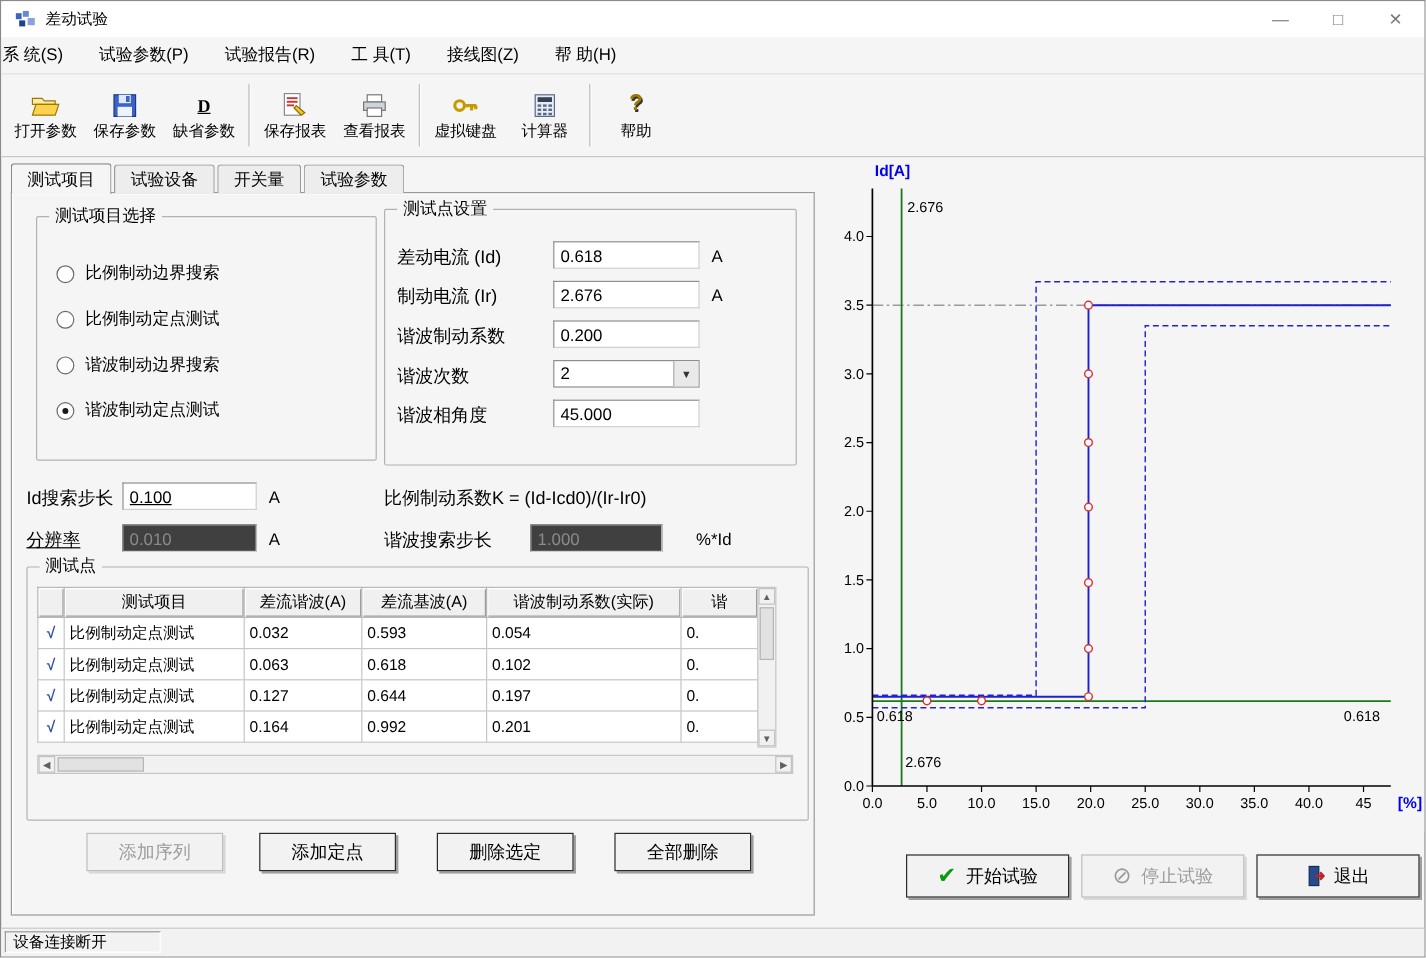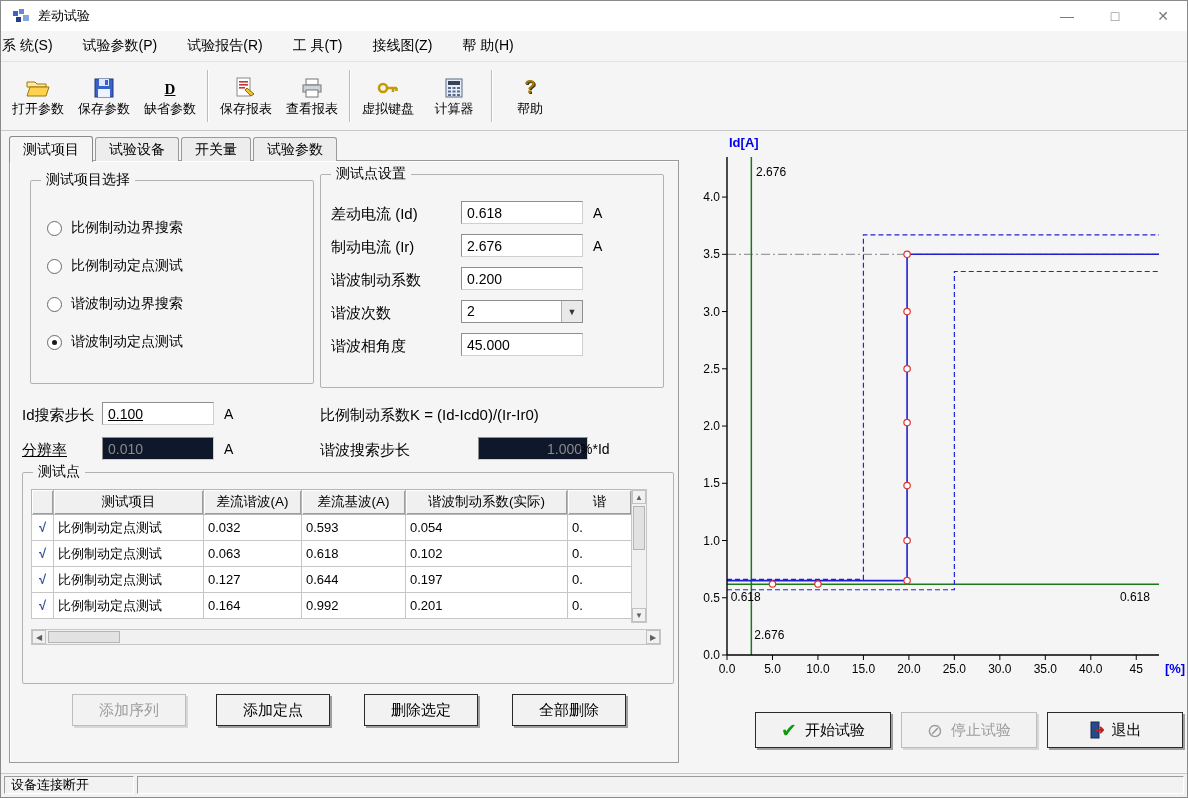--- a/index.html
+++ b/index.html
@@ -42,21 +42,21 @@
   
   .radio-row{position:absolute;left:16px;display:flex;align-items:center;gap:9px;font-size:14px;white-space:nowrap;}
   .rb{width:13px;height:13px;border-radius:50%;border:1px solid #6a6a6a;background:#fff;
       display:flex;align-items:center;justify-content:center;flex:0 0 auto;}
   .rb .dot{width:5px;height:5px;border-radius:50%;background:#1a1a1a;}
 
   
   .fld-label{position:absolute;font-size:15px;white-space:nowrap;}
   .tb{position:absolute;height:23px;border:1px solid #8e8e8e;border-right-color:#cfcfcf;border-bottom-color:#cfcfcf;
       background:#fff;font:14px "Liberation Sans","DejaVu Sans",sans-serif;padding:0 5px;box-sizing:border-box;color:#000;}
-  .tb.dis{color:#8a8a8a;background:#0f172a;}
+  .tb.dis{color:#8a8a8a;background:#404040;}
   .unit{position:absolute;font-size:14px;}
   .combo{position:absolute;height:23px;border:1px solid #8e8e8e;background:#fff;display:flex;box-sizing:border-box;}
   .combo-val{flex:1;padding:2px 5px;font-size:14px;}
   .combo-btn{width:20px;background:#e9e9e9;border-left:1px solid #adadad;display:flex;align-items:center;
              justify-content:center;font-size:9px;color:#333;}
 
   
   .pt-table{position:absolute;left:8px;top:16px;border-collapse:collapse;table-layout:fixed;background:#fff;font-size:13px;}
   .pt-table th{background:#f0f0f0;border:1px solid #b6b6b6;font-weight:normal;font-size:13.5px;padding:3px 2px;
                white-space:nowrap;overflow:hidden;box-shadow:inset 1px 1px 0 #fff, inset -1px -1px 0 #9d9d9d;}
@@ -80,21 +80,21 @@
            display:flex;align-items:center;justify-content:center;gap:8px;font-size:15px;}
   .act-btn.dis{border-color:#bdbdbd;color:#9c9c9c;box-shadow:2px 2px 0 rgba(0,0,0,0.12);}
   .ico-check{color:#0a9a0a;font-size:19px;font-weight:bold;line-height:1;}
   .ico-stop{color:#9c9c9c;font-size:19px;line-height:1;}
 
   
   .chart-panel{position:absolute;left:688px;top:132px;width:498px;height:560px;background:#f5f5f5;}
 
   
   .statusbar{position:absolute;left:0;bottom:0;width:100%;height:24px;background:#f2f2f2;border-top:1px solid #c9c9c9;
-             display:flex;gap:3px;padding:2px 3px;box-sizing:border-box;}
+             display:flex;gap:3px;padding:2px 3px;box-sizing:border-box;flex-direction:column;}
   .status-cell{border:1px solid;border-color:#9a9a9a #ffffff #ffffff #9a9a9a;height:18px;padding:0 6px;
                font-size:13px;display:flex;align-items:center;box-sizing:border-box;}
 </style>
 </head>
 <body>
 
 <div id="window">
 
   <div class="titlebar">
     <svg class="title-icon" viewBox="0 0 18 15">
@@ -270,21 +270,21 @@
 
     <span class="fld-label" style="left:12px;top:245px;">Id搜索步长</span>
     <input class="tb" style="left: 92px; top: 241px; width: 112px; text-decoration: underline;" readonly="" value="0.100">
     <span class="unit" style="left:214px;top:245px;">A</span>
     <span class="fld-label" style="left:310px;top:245px;">比例制动系数K = (Id-Icd0)/(Ir-Ir0)</span>
 
     <span class="fld-label" style="left:12px;top:280px;text-decoration:underline;">分辨率</span>
     <input class="tb dis" style="left: 92px; top: 276px; width: 112px;" readonly="" value="0.010">
     <span class="unit" style="left:214px;top:280px;">A</span>
     <span class="fld-label" style="left:310px;top:280px;">谐波搜索步长</span>
-    <input class="tb dis" style="left: 468px; top: 276px; width: 110px; text-align: right;" readonly="" value="1.000">
+    <input class="tb dis" style="left: 432px; top: 276px; width: 110px;" readonly="" value="1.000">
     <span class="unit" style="left:570px;top:280px;">%*Id</span>
 
     <div class="grp" style="left:12px;top:311px;width:650px;height:210px;">
       <span class="grp-title">测试点</span>
 
       <table class="pt-table" style="width:600px;">
         <colgroup>
           <col style="width:22px;">
             <col style="width:150px;">
             <col style="width:98px;">

